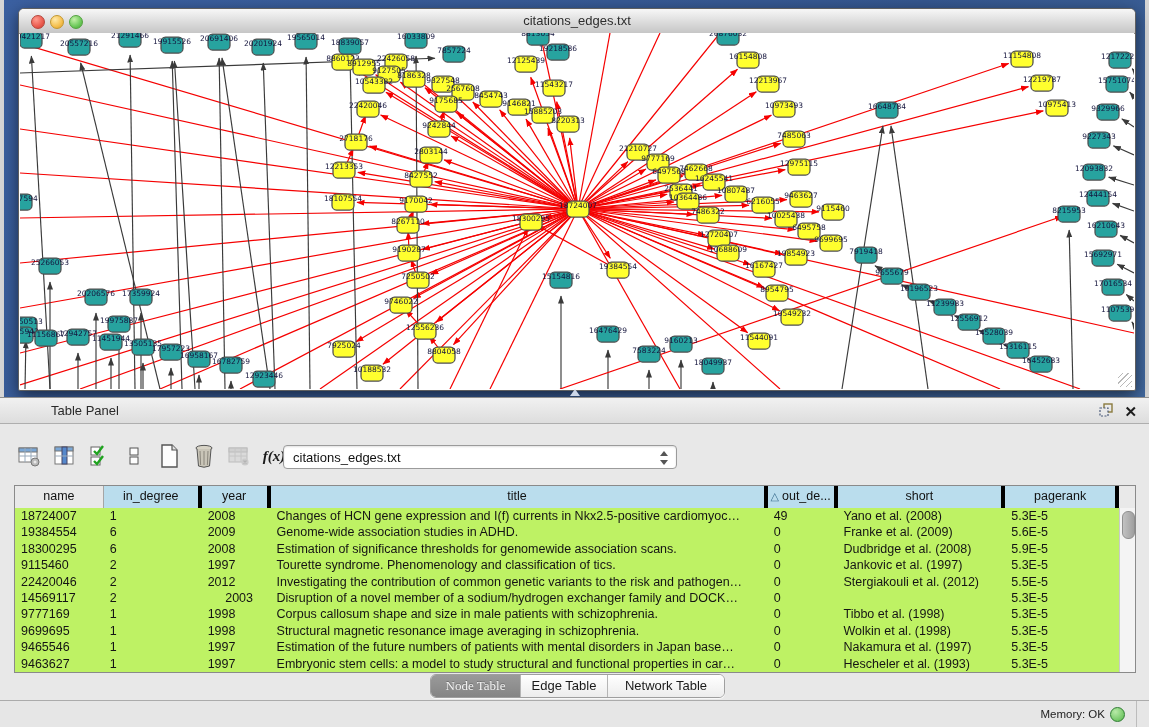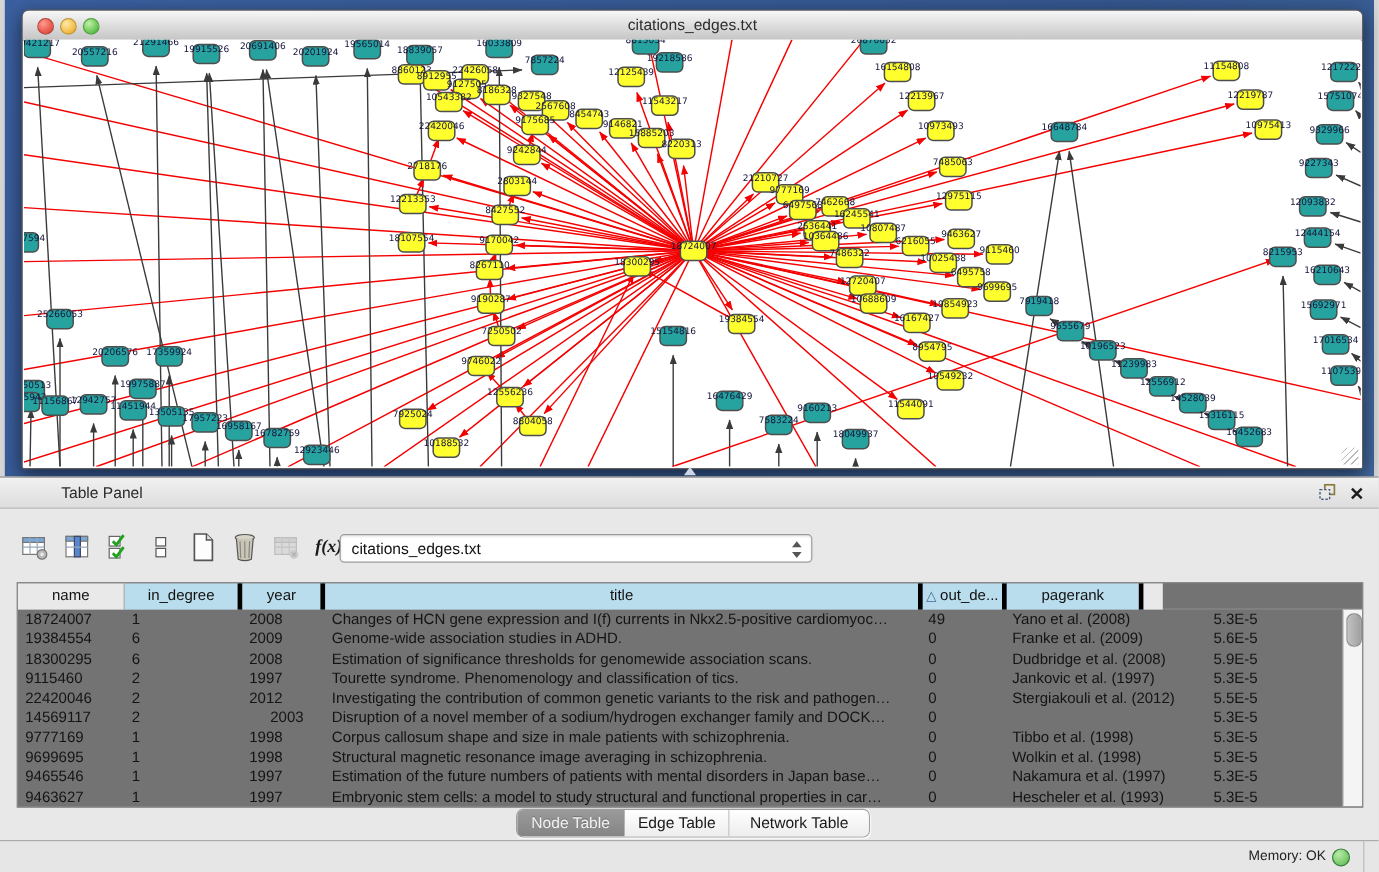--- a/index.html
+++ b/index.html
@@ -43,21 +43,21 @@
   .fx{font-family:"Liberation Serif",serif;font-style:italic;font-weight:bold;font-size:15px;color:#1a1a1a;}
   .combo{position:absolute;left:283px;top:21px;width:394px;height:24px;background:#fff;
          border:1px solid #9b9b9b;border-radius:4px;box-sizing:border-box;
          box-shadow:inset 0 1px 2px rgba(0,0,0,.12);}
   .combo .val{position:absolute;left:9px;top:4px;font-size:13px;color:#111;}
   .combo .spin{position:absolute;right:8px;top:3px;width:9px;height:18px;}
   .combo .spin:before{content:"";position:absolute;left:1px;top:2px;border-left:4px solid transparent;border-right:4px solid transparent;border-bottom:5px solid #555;}
   .combo .spin:after{content:"";position:absolute;left:1px;bottom:2px;border-left:4px solid transparent;border-right:4px solid transparent;border-top:5px solid #555;}
 
   
-  .datatable{position:absolute;left:14px;top:61px;width:1122px;height:188px;background:#737373;
+  .datatable{position:absolute;left:14px;top:61px;width:1122px;height:188px;background:#bef264;
              border:1px solid #8a8a8a;box-sizing:border-box;overflow:hidden;}
   .thead{position:absolute;left:0;top:0;right:0;height:22px;display:flex;border-bottom:1px solid #8a8a8a;box-sizing:border-box;}
   .th{height:22px;box-sizing:border-box;border-right:4px solid #000000;background:#badded;
       font-size:12.5px;color:#111;text-align:center;line-height:21px;white-space:nowrap;overflow:hidden;}
   .th.gray{background:#e9e9e9;border-right:1px solid #a5a5a5;}
   .th .sortind{color:#3a6e8f;font-size:11px;margin-right:3px;}
   .tbody{position:absolute;left:0;top:22px;right:16px;bottom:0;overflow:hidden;}
   .tr{display:flex;height:16.4px;}
   .td{font-size:12.5px;color:#141414;line-height:16.4px;padding-left:6px;box-sizing:border-box;
       white-space:nowrap;overflow:hidden;}
@@ -65,21 +65,21 @@
   .vthumb{position:absolute;left:2px;top:3px;width:11px;height:26px;border-radius:6px;
           background:linear-gradient(90deg,#c2c2c2,#9f9f9f);border:1px solid #8f8f8f;}
 
   
   .tabs{position:absolute;left:430px;top:250px;height:22px;display:flex;
         border:1px solid #9f9f9f;border-radius:6px;overflow:hidden;background:#fff;
         box-shadow:0 1px 1px rgba(255,255,255,.8);}
   .tab{height:22px;box-sizing:border-box;font-size:13px;line-height:21px;text-align:center;
        color:#1a1a1a;background:linear-gradient(180deg,#ffffff,#ededed);border-right:1px solid #b5b5b5;}
   .tab:last-child{border-right:none;}
-  .tab.sel{background:linear-gradient(180deg,#9a9a9a,#858585);color:#f3f3f3;text-shadow:0 -1px 0 rgba(0,0,0,.25);}
+  .tab.sel{background:linear-gradient(180deg,#9a9a9a,#858585);color:#f3f3f3;text-shadow:0 -1px 0 rgba(0,0,0,.25);font-family:Liberation Serif, serif;}
 
   
   .status-bar{position:absolute;left:0;top:700px;width:1149px;height:27px;background:#e6e6e6;
               border-top:1px solid #ababab;box-sizing:border-box;}
   .mem-label{position:absolute;right:44px;top:7px;font-size:11.5px;color:#222;}
   .mem-dot{position:absolute;right:24px;top:6px;width:13px;height:13px;border-radius:50%;
            border:1px solid #2e7d32;}
   .sb-divider{position:absolute;right:12px;top:0;bottom:0;width:1px;background:#bcbcbc;}
 </style>
 </head>
@@ -573,20 +573,21 @@
       <span class="spin"></span>
     </div>
 
     <div class="datatable">
       <div class="thead" id="thead">
           <div class="th gray" style="width: 89px;">name</div>
           <div class="th" style="width: 98px;">in_degree</div>
           <div class="th" style="width: 69px;">year</div>
           <div class="th" style="width: 498px;">title</div>
           <div class="th" style="width: 70px;"><span class="sortind">△</span>out_de...</div>
+          <div class="th" style="width: 168px;">short</div>
           <div class="th" style="width: 114px;">pagerank</div>
           <div class="th gray" style="width: 16px; border-right: none;"></div>
         </div>
       <div class="tbody" id="tbody">
           <div class="tr">
             <div class="td" style="width: 89px;">18724007</div>
             <div class="td" style="width: 98px;">1</div>
             <div class="td" style="width: 69px;">2008</div>
             <div class="td" style="width: 498px;">Changes of HCN gene expression and I(f) currents in Nkx2.5-positive cardiomyoc…</div>
             <div class="td" style="width: 70px;">49</div>

